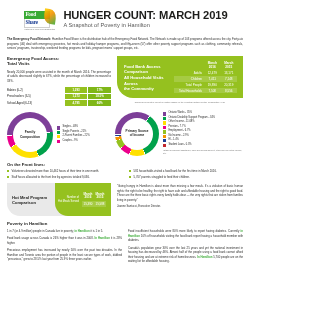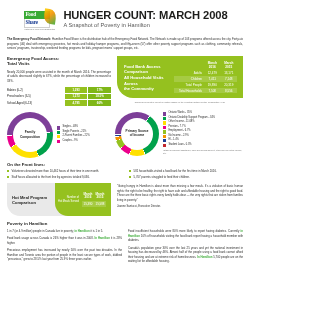--- a/index.html
+++ b/index.html
@@ -111,21 +111,21 @@
   <div class="header">
     <div class="logo">
       <div class="logo-box"></div>
       <div class="logo-green"></div>
       <div class="logo-word1">Food</div>
       <div class="logo-word2">Share</div>
       <div class="logo-tag">Partners in Local Food Distribution</div>
       <div class="logo-swoosh"></div>
     </div>
     <div class="titles">
-      <div class="main-title">HUNGER COUNT: MARCH 2008</div>
+      <div class="main-title">HUNGER COUNT: MARCH 2019</div>
       <div class="sub-title">A Snapshot of Poverty in Hamilton</div>
     </div>
   </div>
 
   <div class="intro">
     <b>The Emergency Food Network:</b><span> Hamilton Food Share is the distribution hub of the Emergency Food Network. The Network is made up of 103 programs offered across the city. Forty-six programs (46) deal with emergency groceries, hot meals and holiday hamper programs, and fifty-seven (57) offer other poverty support programs such as clothing, community referrals, seniors' programs, trusteeship, weekend feeding programs for kids, pregnant moms' support groups, etc.</span>
   </div>
 
   <div class="cols">
     <div class="col-left">

